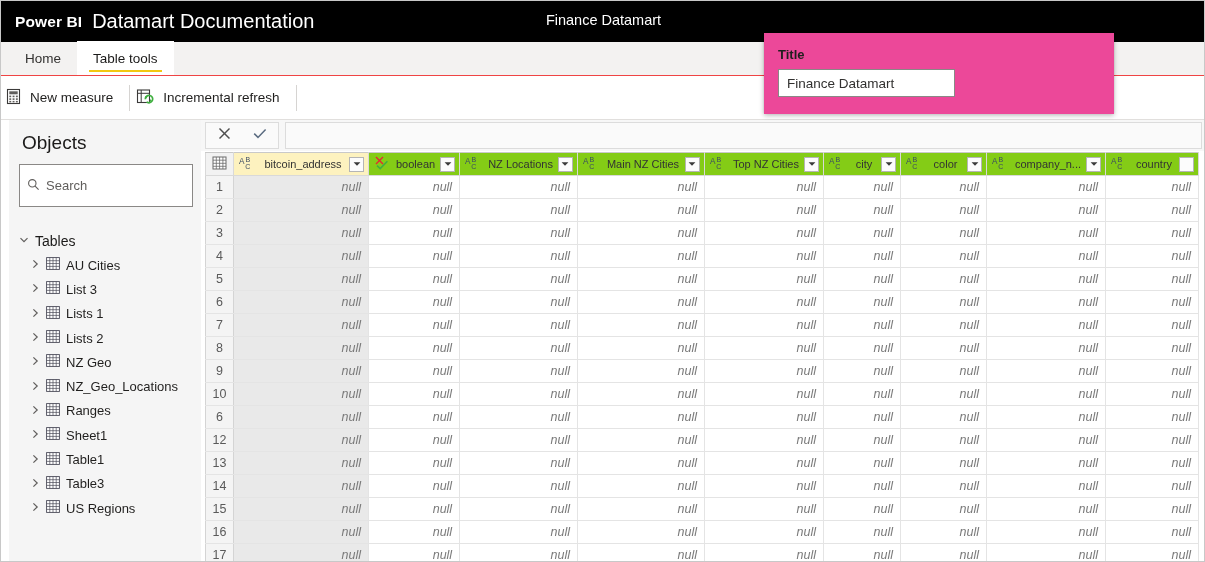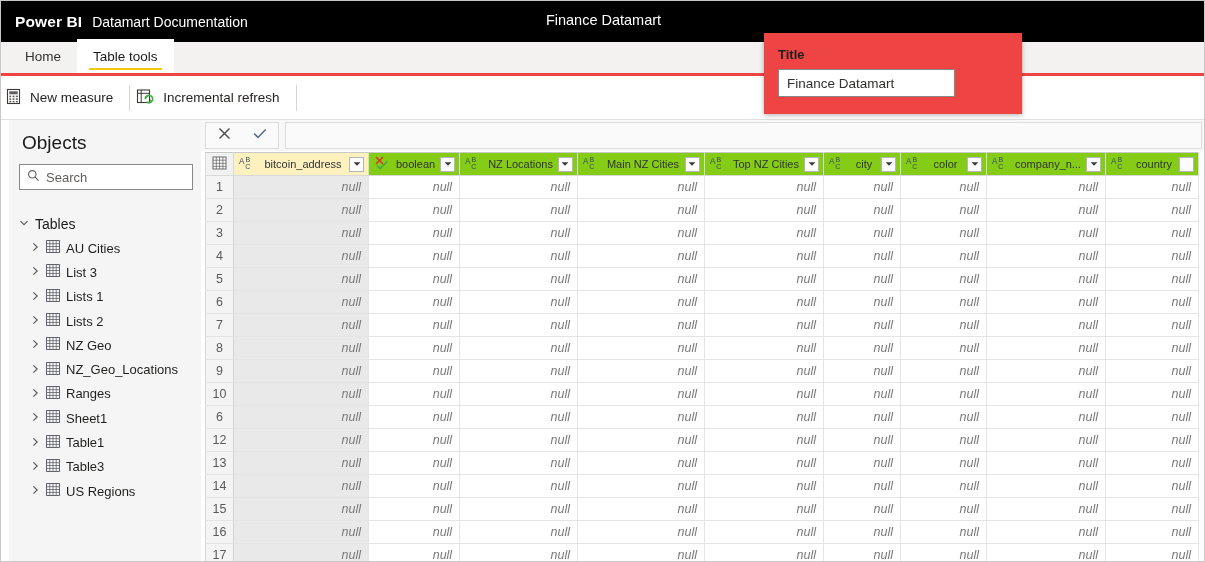--- a/index.html
+++ b/index.html
@@ -29,39 +29,39 @@
   .brand {
     margin-left: 14px;
     color: #ffffff;
     font-size: 15.5px;
     font-weight: bold;
     letter-spacing: .1px;
   }
   .brand-sub {
     margin-left: 10px;
     color: #ffffff;
-    font-size: 14px;
+    font-size: 20px;
     font-weight: normal;
   }
   .topbar-center-title {
     position: absolute;
     left: 0; right: 0; top: 11px;
     text-align: center;
     color: #ffffff;
     font-size: 14.5px;
     pointer-events: none;
   }
 
   
   .ribbon-tabs {
     position: absolute; left: 0; top: 41px;
     width: 1205px; height: 34px;
     background: #f3f2f1;
     display: flex; align-items: flex-end;
-    border-bottom: 3px solid #ef4444;
+    border-bottom: 1px solid #ef4444;
   }
   .tab {
     height: 34px;
     padding: 0 16px;
     display: flex; align-items: center;
     font-size: 13.5px;
     color: #323130;
     position: relative;
     cursor: pointer;
   }
@@ -110,21 +110,21 @@
     border-right: 5px solid #404040;
     overflow: hidden;
   }
   .objects-title {
     margin: 12px 0 0 13px;
     font-size: 19px;
     color: #1b1a19;
   }
   .search-box {
     margin: 10px 10px 0 10px;
-    height: 26px;
+    height: 43px;
     background: #ffffff;
     border: 1px solid #8a8886;
     display: flex; align-items: center;
     padding: 0 7px;
     gap: 6px;
   }
   .search-ph {
     font-size: 13px;
     color: #605e5c;
   }
@@ -252,22 +252,22 @@
     padding: 0;
     border-right: 1px solid #d4d4d4;
     border-left: 1px solid #d4d4d4;
   }
   table.dgrid td.sel-cell { background: #e9e9e9; }
 
   
   .dialog {
     position: absolute;
     left: 763px; top: 32px;
-    width: 258px; height: 81px;
-    background: #ef4444;
+    width: 350px; height: 81px;
+    background: #ec4899;
     box-shadow: 0 1.6px 5px rgba(0,0,0,.28), 0 .3px 1.5px rgba(0,0,0,.18);
     z-index: 40;
   }
   .dlg-label {
     margin: 14px 0 0 14px;
     font-size: 13px;
     font-weight: bold;
     color: #201f1e;
   }
   .dlg-input {

